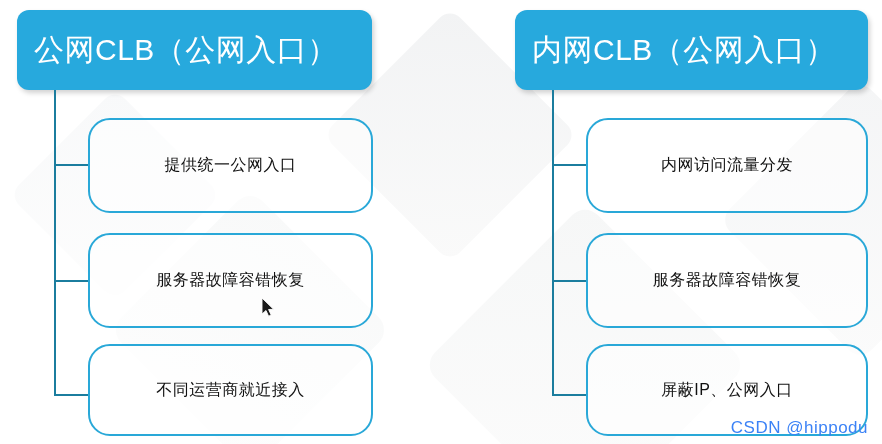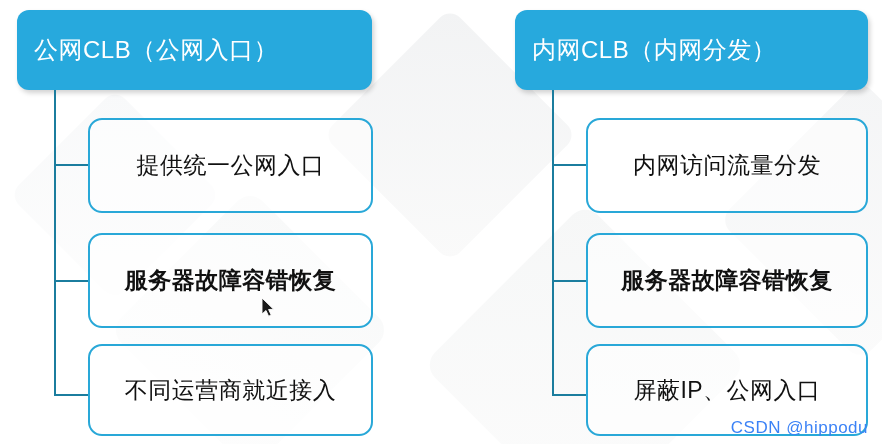--- a/index.html
+++ b/index.html
@@ -76,21 +76,21 @@
   .col-right { left: 441px; width: 441px; }
 
   .header-box {
     position: absolute;
     border-radius: 12px;
     background: #27a9dd;
     box-shadow: 2px 3px 5px rgba(0,0,0,0.18);
     display: flex;
     align-items: center;
     color: #ffffff;
-    font-size: 24px;
+    font-size: 30px;
     letter-spacing: 0.5px;
     box-sizing: border-box;
     padding-left: 17px;
     white-space: nowrap;
   }
   .header-box.left  { left: 17px;  top: 10px; width: 355px; height: 80px; }
   .header-box.right { left: 74px;  top: 10px; width: 353px; height: 80px; }
 
   .trunk {
     position: absolute;
@@ -109,34 +109,34 @@
   .stub.left  { left: 54px; }
   .stub.right { left: 111px; }
   .stub.s1 { top: 164px; }
   .stub.s2 { top: 280px; }
   .stub.s3 { top: 394px; }
 
   .item-box {
     position: absolute;
     box-sizing: border-box;
     border: 2px solid #29a8d8;
-    border-radius: 14px;
+    border-radius: 22px;
     background: rgba(255,255,255,0.55);
     display: flex;
     align-items: center;
     justify-content: center;
-    font-size: 23px;
+    font-size: 16px;
     color: #111111;
     letter-spacing: 0.5px;
     white-space: nowrap;
   }
   .item-box.left  { left: 88px;  width: 285px; }
   .item-box.right { left: 145px; width: 282px; }
   .item-box.b1 { top: 118px; height: 95px; }
-  .item-box.b2 { top: 233px; height: 95px; font-weight: bold; }
+  .item-box.b2 { top: 233px; height: 95px; }
   .item-box.b3 { top: 344px; height: 92px; }
 
   .cursor {
     position: absolute;
     left: 262px;
     top: 298px;
     width: 13px;
     height: 19px;
     pointer-events: none;
   }
@@ -169,21 +169,21 @@
     <div class="stub left s1"></div>
     <div class="stub left s2"></div>
     <div class="stub left s3"></div>
 
     <div class="item-box left b1">提供统一公网入口</div>
     <div class="item-box left b2">服务器故障容错恢复</div>
     <div class="item-box left b3">不同运营商就近接入</div>
   </div>
 
   <div class="column col-right">
-    <div class="header-box right">内网CLB（内网分发）</div>
+    <div class="header-box right">内网CLB（公网入口）</div>
 
     <div class="trunk right"></div>
     <div class="stub right s1"></div>
     <div class="stub right s2"></div>
     <div class="stub right s3"></div>
 
     <div class="item-box right b1">内网访问流量分发</div>
     <div class="item-box right b2">服务器故障容错恢复</div>
     <div class="item-box right b3">屏蔽IP、公网入口</div>
   </div>

